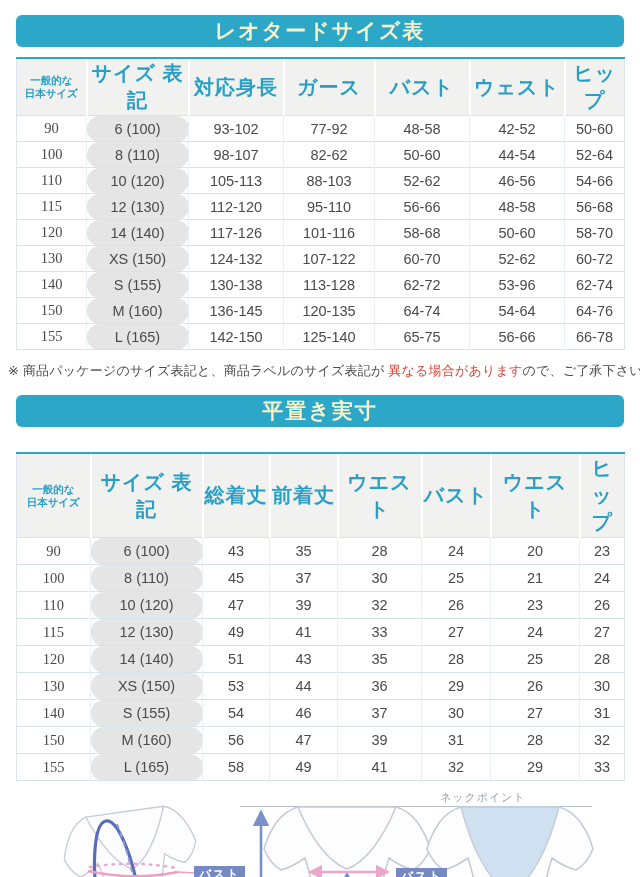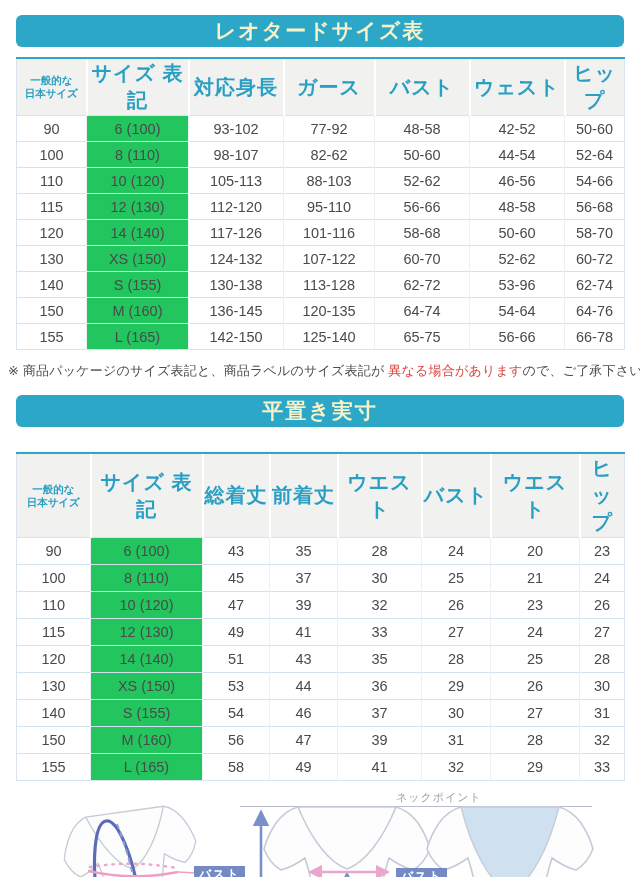--- a/index.html
+++ b/index.html
@@ -14,33 +14,33 @@
                   border-bottom:1px solid #d5e3ed;}
   table.sizetable th{height:28px;background:#f1f1ef;color:#299fc4;font-weight:bold;
                      font-size:20px;text-align:center;vertical-align:middle;
                      border-top:2px solid #2da7c8;border-left:2px solid #ffffff;
                      letter-spacing:1px;}
   table.sizetable th:first-child{border-left:none;font-size:10.5px;line-height:1.2;
                      white-space:pre-line;letter-spacing:0;}
   table.sizetable td{height:23px;text-align:center;vertical-align:middle;
                      color:#4a4a4a;font-size:14.5px;background:#fff;
                      border-top:1px solid #d5e3ed;border-left:1px solid #e8eff5;}
-  table.sizetable td:first-child{border-left:none;}
-  table.sizetable td.sizecol{background:#22c55e;}
+  table.sizetable td:first-child{border-left:none;font-family:Liberation Serif, serif;}
+  table.sizetable td.sizecol{background:#e5e5e5;border-radius:13px;}
   table#table2 td{height:24px;}
   .note{margin:12px 0 0 8px;font-size:13px;color:#4a4a4a;white-space:nowrap;
         letter-spacing:0.2px;}
   .note .red{color:#d9453a;}
   .diagram{position:relative;width:640px;height:236px;margin-top:8px;}
   .diagram svg{position:absolute;left:0;top:0;}
   .dlabel{position:absolute;background:#7589c4;color:#ffffff;font-size:12px;
           font-weight:bold;line-height:1;padding:2px 5px;letter-spacing:1.5px;
           white-space:nowrap;}
   .neckpoint{position:absolute;color:#9aa1ab;font-size:11px;letter-spacing:1px;
-             white-space:nowrap;}
+             white-space:nowrap;margin-left:44px;}
 </style>
 </head>
 <body>
 
 <div class="titlebar">
   <span>レオタードサイズ表</span>
 </div>
 
 <table class="sizetable" id="table1">
   <colgroup>

